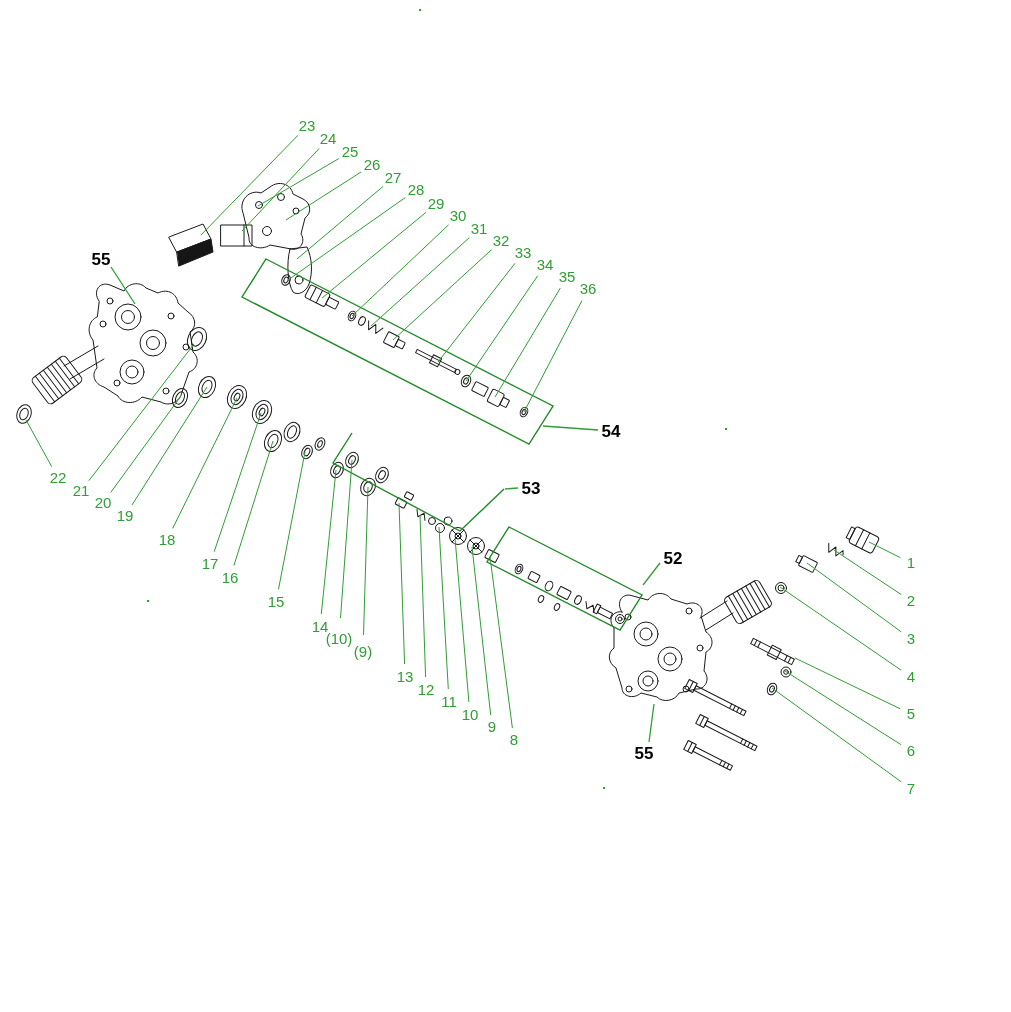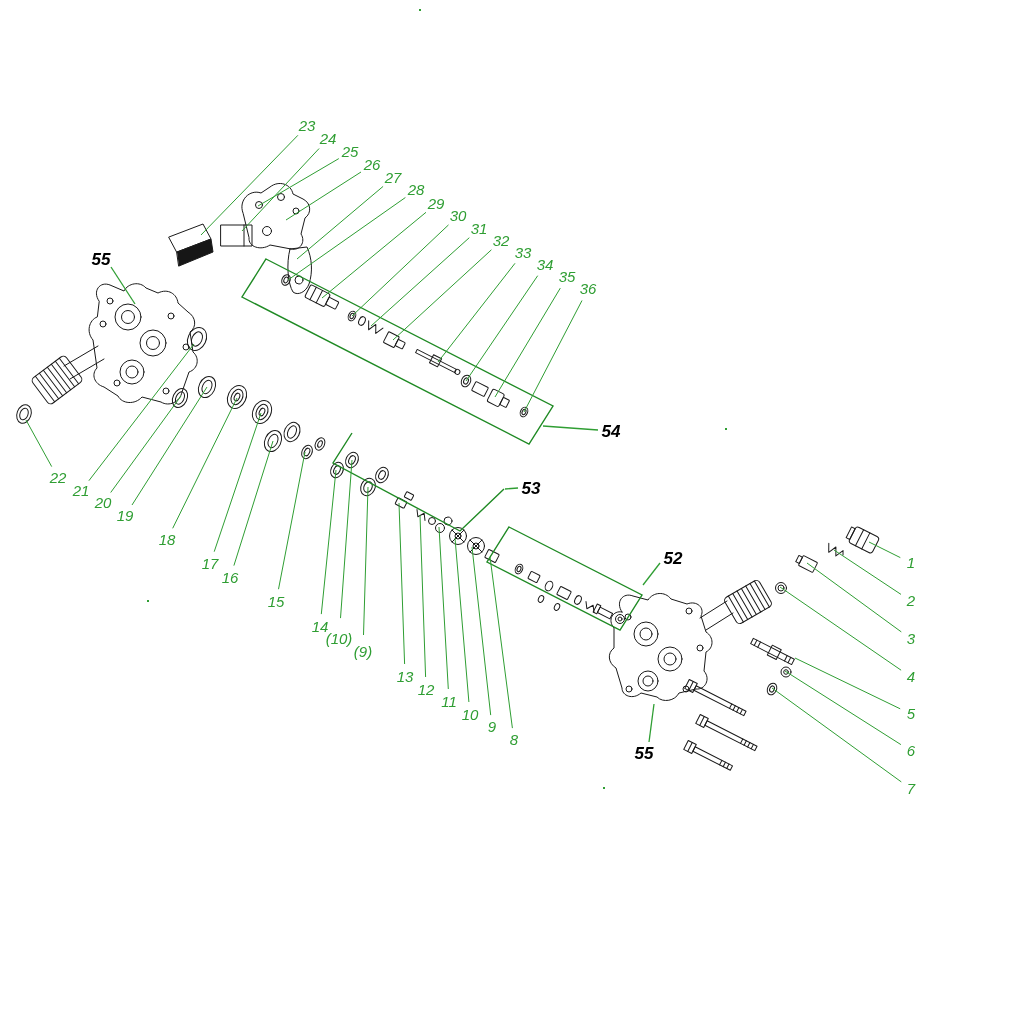--- a/index.html
+++ b/index.html
@@ -1,16 +1,16 @@
 <!DOCTYPE html>
 <html><head>
 <meta charset="utf-8">
 <style>
   html,body{margin:0;padding:0;background:#ffffff;}
-  .stage{position:relative;width:1011px;height:1012px;background:#ffffff;overflow:hidden;font-style:italic;}
+  .stage{position:relative;width:1011px;height:1012px;background:#ffffff;overflow:hidden;}
   svg{display:block;}
   #art{fill:none;stroke:#1a1a1a;stroke-width:1;stroke-linejoin:round;stroke-linecap:round;}
   #section-outlines{fill:none;stroke:#1f8a24;stroke-width:1.4;}
   #leader-lines{stroke:#2f9e33;stroke-width:1;}
   text.callout{font-family:"Liberation Sans",sans-serif;font-size:15px;text-anchor:middle;}
   text.section-label{font-family:"Liberation Sans",sans-serif;font-size:17px;font-weight:bold;text-anchor:middle;}
 </style>
 </head>
 <body>
 

